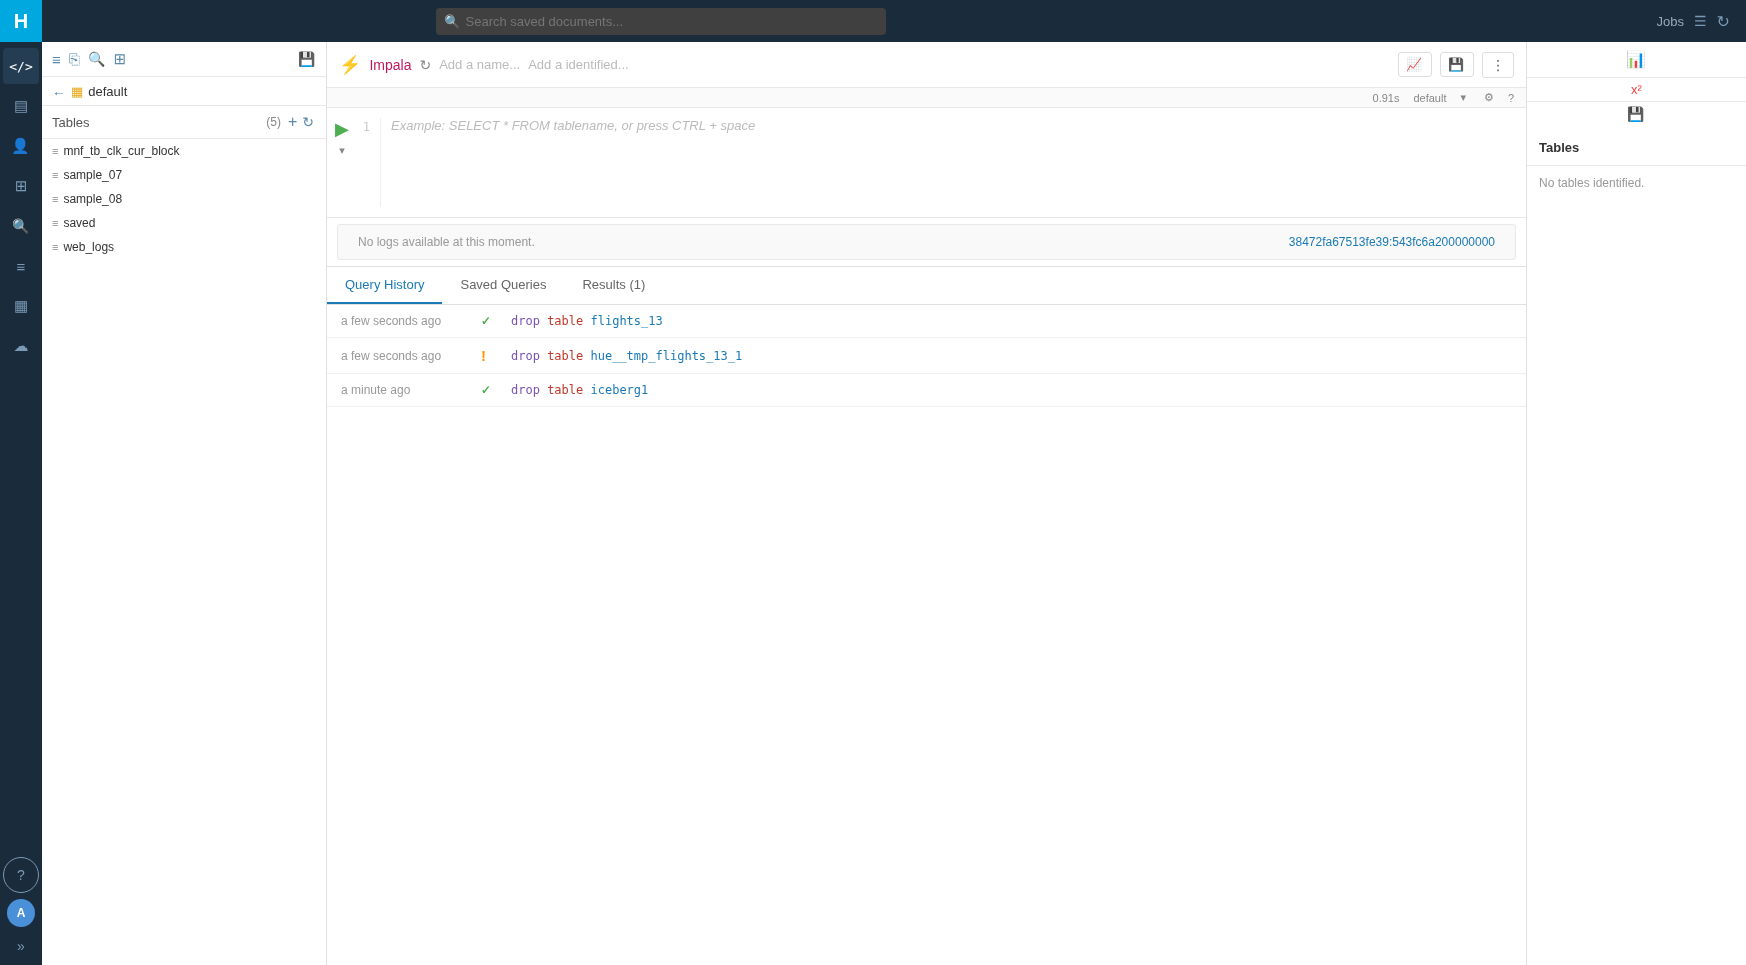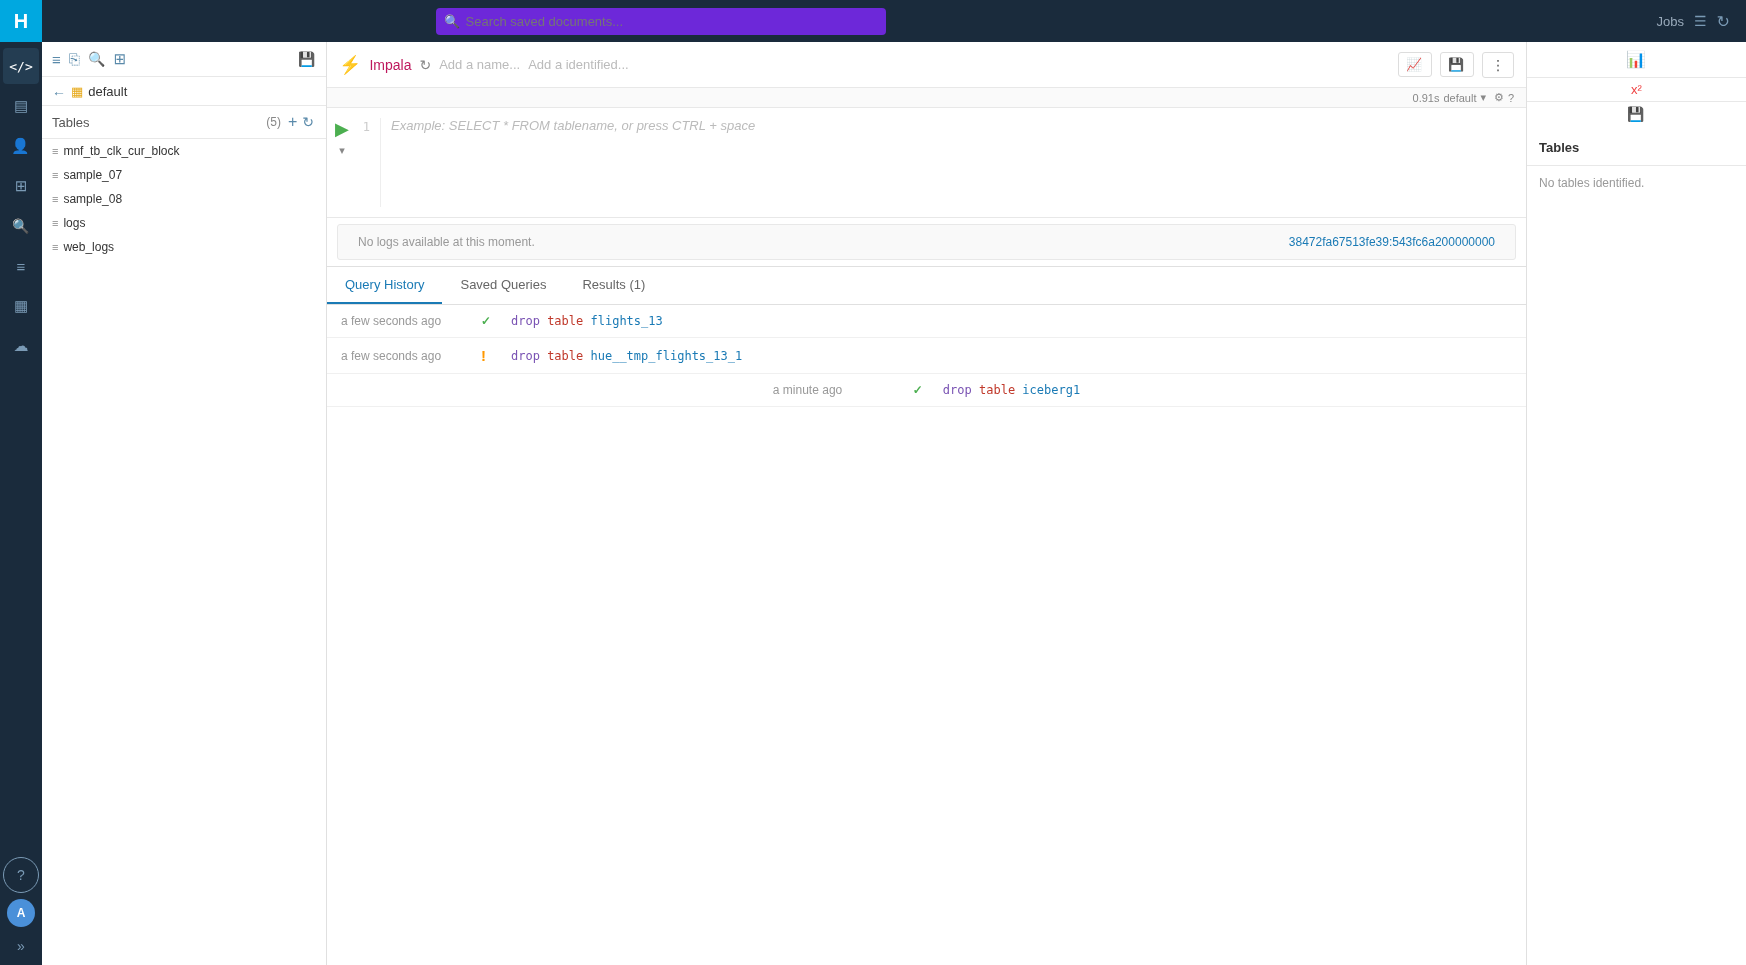--- a/index.html
+++ b/index.html
@@ -7,21 +7,21 @@
   </style>
 </head>
 <body>
 
 <div style="position:fixed;top:0;left:0;right:0;height:42px;background:#1a2b3c;display:flex;align-items:center;padding:0 16px;gap:16px;z-index:100;">
   <div style="width:42px;height:42px;background:#00a8e0;display:flex;align-items:center;justify-content:center;margin-left:-16px;flex-shrink:0;">
     <span style="color:white;font-weight:bold;font-size:20px;">H</span>
   </div>
   <div style="position:relative;flex:1;max-width:450px;margin:0 auto;">
     <span style="position:absolute;left:9px;top:50%;transform:translateY(-50%);color:#7a9ab5;font-size:13px;">🔍</span>
-    <input type="text" style="background: #6d28d9; border: none; border-radius: 4px; padding: 6px 12px 6px 30px; color: rgb(170, 170, 204); font-size: 13px; width: 100%; outline: none;" placeholder="Search saved documents...">
+    <input type="text" style="background: #404040; border: none; border-radius: 4px; padding: 6px 12px 6px 30px; color: rgb(170, 170, 204); font-size: 13px; width: 100%; outline: none;" placeholder="Search saved documents...">
   </div>
   <div style="margin-left:auto;display:flex;align-items:center;gap:10px;color:#9ab;font-size:13px;">
     <span style="color:#9ab;cursor:pointer;">Jobs</span>
     <span style="color:#7a9ab5;font-size:14px;">☰</span>
     <span style="color:#7a9ab5;font-size:16px;cursor:pointer;">↻</span>
   </div>
 </div>
 
 <div style="display:flex;height:965px;padding-top:42px;width:100%;">
 
@@ -95,21 +95,21 @@
       <div style="display:flex;align-items:center;padding:5px 10px;cursor:pointer;font-size:12px;color:#333;gap:5px;">
         <span style="color:#888;font-size:11px;">≡</span>
         <span>sample_07</span>
       </div>
       <div style="display:flex;align-items:center;padding:5px 10px;cursor:pointer;font-size:12px;color:#333;gap:5px;">
         <span style="color:#888;font-size:11px;">≡</span>
         <span>sample_08</span>
       </div>
       <div style="display:flex;align-items:center;padding:5px 10px;cursor:pointer;font-size:12px;color:#333;gap:5px;">
         <span style="color:#888;font-size:11px;">≡</span>
-        <span>logs</span>
+        <span>saved</span>
       </div>
       <div style="display:flex;align-items:center;padding:5px 10px;cursor:pointer;font-size:12px;color:#333;gap:5px;">
         <span style="color:#888;font-size:11px;">≡</span>
         <span>web_logs</span>
       </div>
     </div>
   </div>
 
   <div style="flex:1;display:flex;flex-direction:column;overflow:hidden;background:#fff;">
 
@@ -118,21 +118,21 @@
       <span style="color:#be185d;font-weight:500;font-size:14px;">Impala</span>
       <span style="color:#888;font-size:14px;cursor:pointer;">↻</span>
       <span style="color:#bbb;font-size:13px;cursor:pointer;">Add a name...</span>
       <span style="color:#bbb;font-size:13px;cursor:pointer;">Add a identified...</span>
       <div style="flex:1;"></div>
       <button style="background:#fff;border:1px solid #ddd;border-radius:3px;padding:4px 8px;cursor:pointer;color:#555;font-size:13px;">📈</button>
       <button style="background:#fff;border:1px solid #ddd;border-radius:3px;padding:4px 8px;cursor:pointer;color:#555;font-size:13px;">💾</button>
       <button style="background:#fff;border:1px solid #ddd;border-radius:3px;padding:4px 8px;cursor:pointer;color:#555;font-size:14px;">⋮</button>
     </div>
 
-    <div style="display:flex;align-items:center;justify-content:flex-end;padding:3px 12px;font-size:11px;color:#888;background:#fafafa;border-bottom:1px solid #e8e8e8;gap:4px;flex-shrink:0;">
+    <div style="display:flex;align-items:center;justify-content:flex-end;padding:3px 12px;font-size:11px;color:#888;background:#fafafa;border-bottom:1px solid #e8e8e8;gap:14px;flex-shrink:0;">
       <span>0.91s</span>
       <span style="cursor:pointer;">default</span>
       <span style="cursor:pointer;">▾</span>
       <span style="cursor:pointer;margin-left:4px;">⚙</span>
       <span style="cursor:pointer;">?</span>
     </div>
 
     <div style="display:flex;min-height:110px;padding:4px 0;border-bottom:1px solid #e8e8e8;background:#fff;flex-shrink:0;">
 
       <div style="display:flex;flex-direction:column;align-items:center;padding:6px 4px;gap:4px;min-width:30px;">
@@ -174,21 +174,21 @@
         </div>
 
         <div style="display:flex;align-items:center;padding:9px 14px;border-bottom:1px solid #f0f0f0;font-size:12px;gap:10px;">
           <span style="color:#999;min-width:130px;">a few seconds ago</span>
           <span style="color:#ff9800;font-weight:bold;font-size:15px;min-width:20px;">!</span>
           <span style="font-family:monospace;">
             <span style="color:#7952b3;font-weight:500;">drop</span> <span style="color:#c0392b;">table</span> <span style="color:#1a7ab5;">hue__tmp_flights_13_1</span>
           </span>
         </div>
 
-        <div style="display:flex;align-items:center;padding:9px 14px;border-bottom:1px solid #f0f0f0;font-size:12px;gap:10px;justify-content:center;">
+        <div style="display:flex;align-items:center;padding:9px 14px;border-bottom:1px solid #f0f0f0;font-size:12px;gap:10px;">
           <span style="color:#999;min-width:130px;">a minute ago</span>
           <span style="color:#4caf50;font-weight:bold;min-width:20px;">✓</span>
           <span style="font-family:monospace;">
             <span style="color:#7952b3;font-weight:500;">drop</span> <span style="color:#c0392b;">table</span> <span style="color:#1a7ab5;">iceberg1</span>
           </span>
         </div>
       </div>
     </div>
   </div>
 

